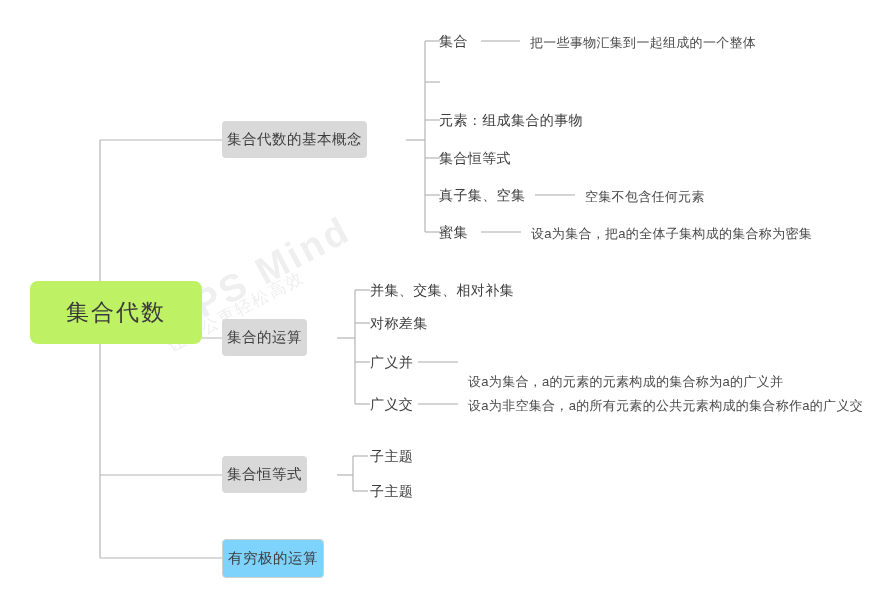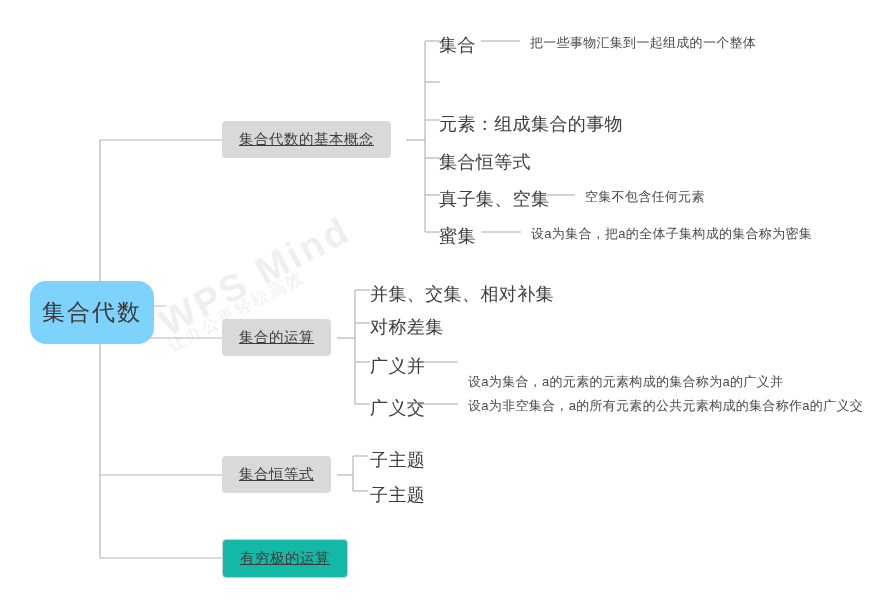--- a/index.html
+++ b/index.html
@@ -25,43 +25,42 @@
     width: 885px;
     height: 609px;
     pointer-events: none;
   }
   .node {
     position: absolute;
     box-sizing: border-box;
     white-space: nowrap;
   }
   .root-node {
-    background: #7dd3fc;
+    background: #bef264;
     color: #3a3a3a;
-    border-radius: 16px;
+    border-radius: 8px;
     font-size: 23px;
-    padding: 16px 12px;
+    padding: 16px 36px;
     letter-spacing: 2px;
   }
   .branch-node {
     background: #d9d9d9;
     color: #3d3d3d;
     border-radius: 4px;
     font-size: 14.5px;
-    padding: 9px 17px;
+    padding: 9px 5px;
     letter-spacing: 0.5px;
-    text-decoration: underline;
   }
   .branch-node.plain {
-    background: #14b8a6;
+    background: #7dd3fc;
     border: 1px solid #cfcfcf;
     text-align: center;
   }
   .leaf-node {
-    font-size: 18px;
+    font-size: 14px;
     color: #3d3d3d;
     padding: 2px 2px;
     letter-spacing: 0.4px;
   }
   .note-node {
     font-size: 13px;
     color: #4a4a4a;
     padding: 2px 2px;
     letter-spacing: 0.3px;
   }

